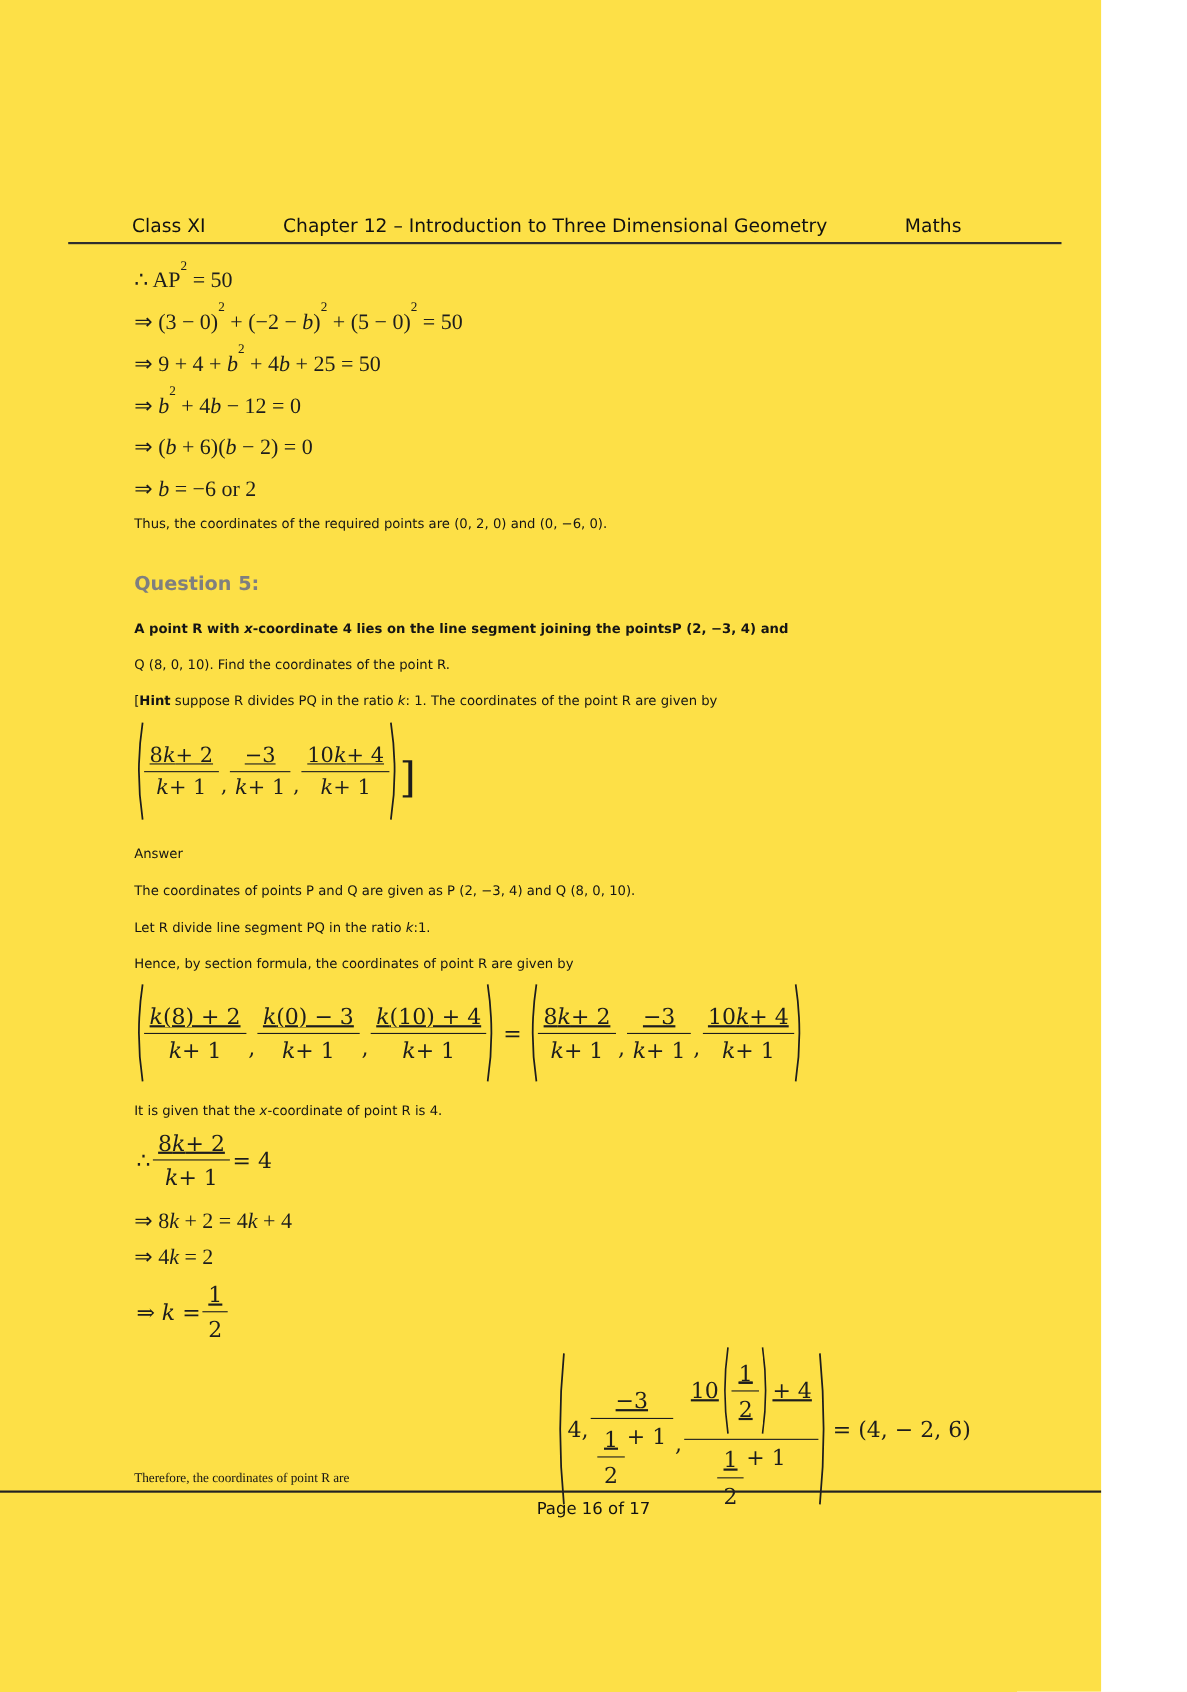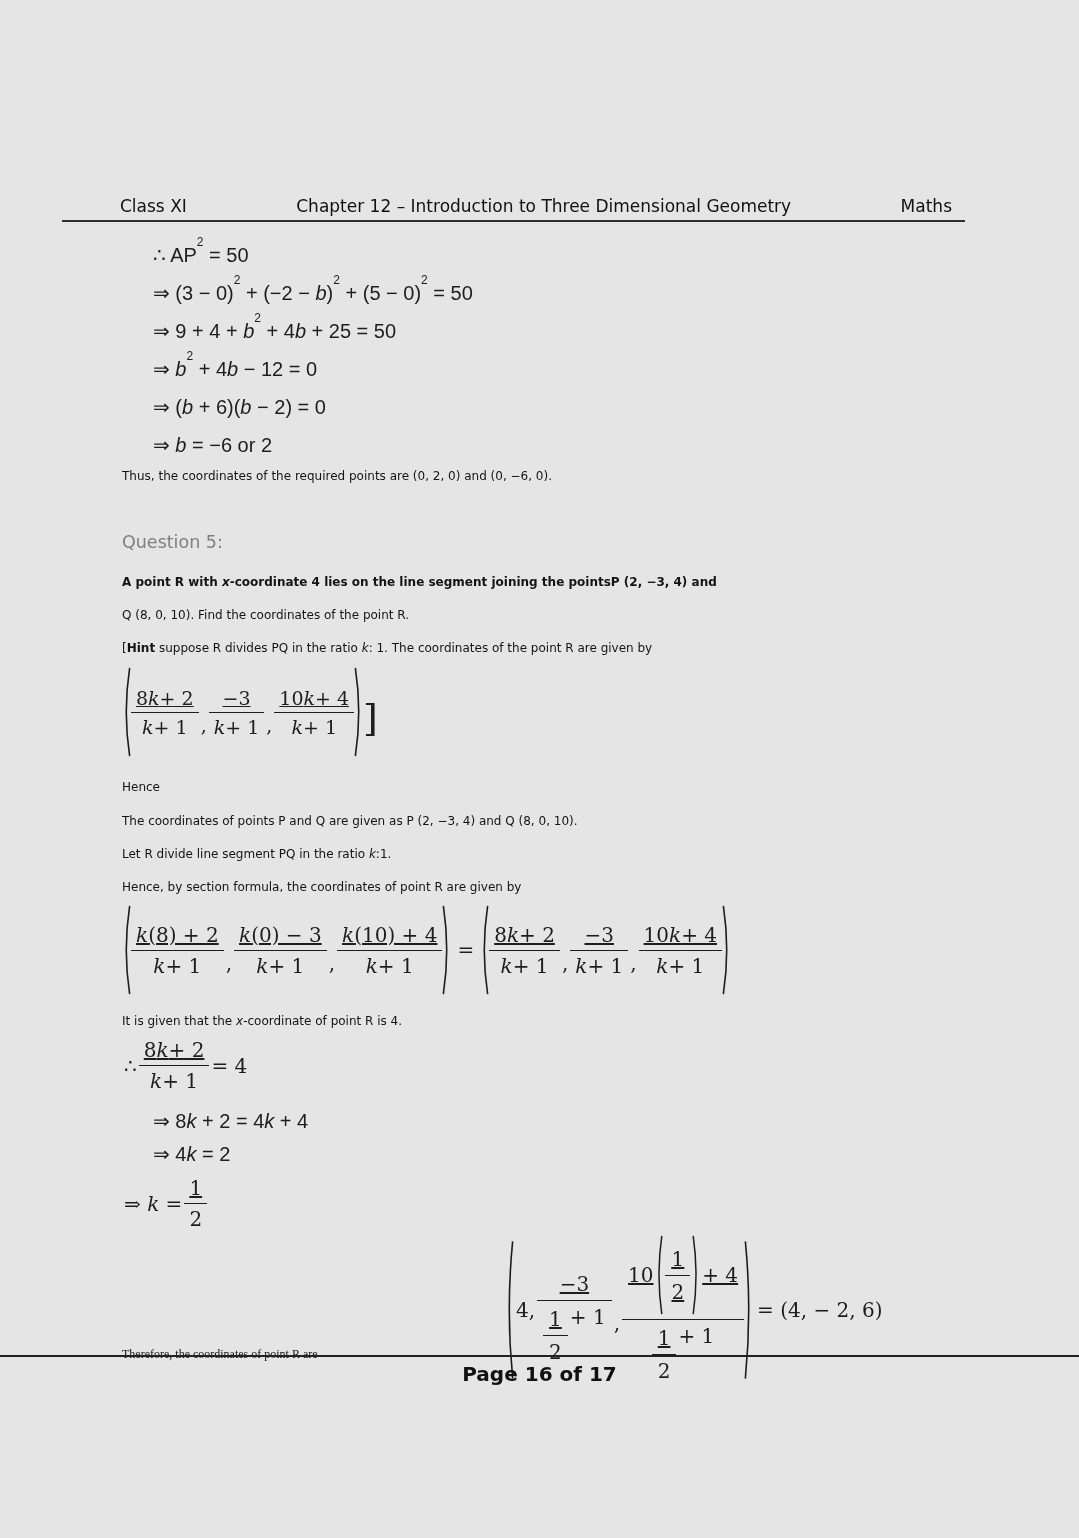--- a/index.html
+++ b/index.html
@@ -1,20 +1,20 @@
 <!DOCTYPE html>
 <html><head>
 <meta charset="utf-8">
 <style>
   * { margin:0; padding:0; box-sizing:border-box; }
   html,body { background:#ffffff; }
   .page {
     position:relative;
-    width:1079px; height:1538px;
-    background:#e5e5e5;
+    width:1001px; height:1538px;
+    background:#fde047;
     font-family:"DejaVu Sans", sans-serif;
     color:#161616;
     overflow:hidden;
   }
   
   .header-row {
     position:absolute; top:196px; left:120px; right:127px;
     display:flex; justify-content:space-between; align-items:baseline;
     font-size:17px; color:#111;
   }
@@ -22,39 +22,39 @@
     position:absolute; top:220px; left:62px; width:903px; height:2px;
     background:#2e2e2e;
   }
   
   .footer-rule {
     position:absolute; top:1355px; left:0; width:1079px; height:2px;
     background:#222;
   }
   .footer-label {
     position:absolute; top:1362px; left:0; width:1079px;
-    text-align:center; font-size:20px; font-weight:bold; color:#111;
+    text-align:center; font-size:15px; font-weight:normal; color:#111;
   }
   
   .content { position:absolute; left:122px; top:240px; width:850px; }
 
   .eq {
-    font-family:Liberation Sans, sans-serif;
+    font-family:Liberation Serif, serif;
     font-size:20px; line-height:30px; color:#1d1d1d;
-    white-space:nowrap; margin-bottom:8px;margin-left:31px;
+    white-space:nowrap; margin-bottom:8px;
   }
   .eq sup { font-size:12px; position:relative; top:-8px; line-height:0; }
   .eq i, .mathrow i { font-style:italic; }
 
   .para {
     font-size:12px; line-height:24px; color:#141414; white-space:nowrap;
   }
   .qbody { line-height:33px; white-space:nowrap; }
   .q-heading {
-    margin-top:42px; font-size:17.5px; font-weight:normal; color:#7f7f7f;
+    margin-top:31px; font-size:17.5px; font-weight:bold; color:#7f7f7f;
   }
 
   
   .mathrow {
     display:inline-flex; align-items:center;
     font-family:"DejaVu Serif", "Liberation Serif", serif;
     color:#1d1d1d; white-space:nowrap;
   }
   .frac { display:inline-flex; flex-direction:column; align-items:stretch; text-align:center; }
   .frac .num { display:flex; align-items:flex-end; justify-content:center;
@@ -142,21 +142,21 @@
         <span class="num">10<i>k</i> + 4</span>
         <span class="den"><i>k</i> + 1</span>
       </span>
       <svg class="paren" viewBox="0 0 10 100" preserveAspectRatio="none">
           <path d="M1.5 1 Q9 50 1.5 99" stroke="#1d1d1d" stroke-width="1.6" fill="none" vector-effect="non-scaling-stroke"></path>
         </svg>
       <span class="closebracket">]</span>
     </div>
 
     
-    <div class="para mt8">Hence</div>
+    <div class="para mt8">Answer</div>
     <div class="para mt10">The coordinates of points P and Q are given as P (2, −3, 4) and Q (8, 0, 10).</div>
     <div class="para mt9">Let R divide line segment PQ in the ratio <i>k</i>:1.</div>
     <div class="para mt9">Hence, by section formula, the coordinates of point R are given by</div>
 
     
     <div class="mathrow sect-f">
       <svg class="paren" viewBox="0 0 10 100" preserveAspectRatio="none">
           <path d="M8.5 1 Q1 50 8.5 99" stroke="#1d1d1d" stroke-width="1.6" fill="none" vector-effect="non-scaling-stroke"></path>
         </svg>
       <span class="frac">

